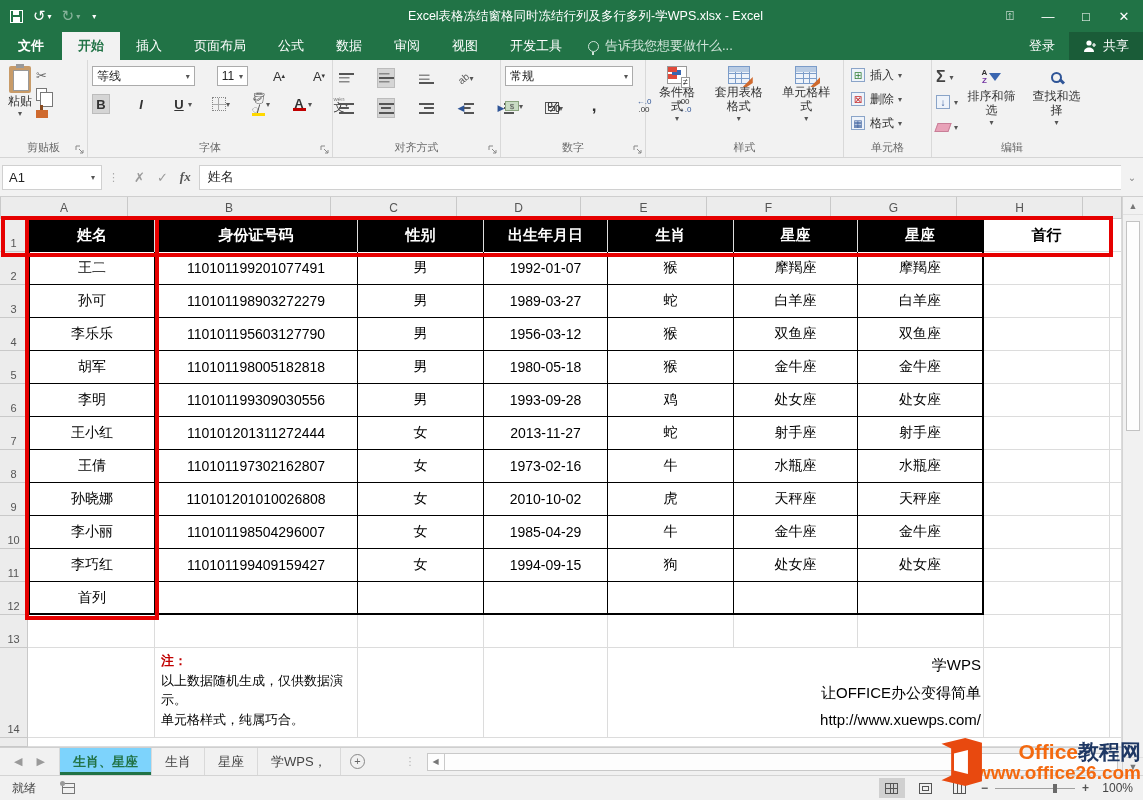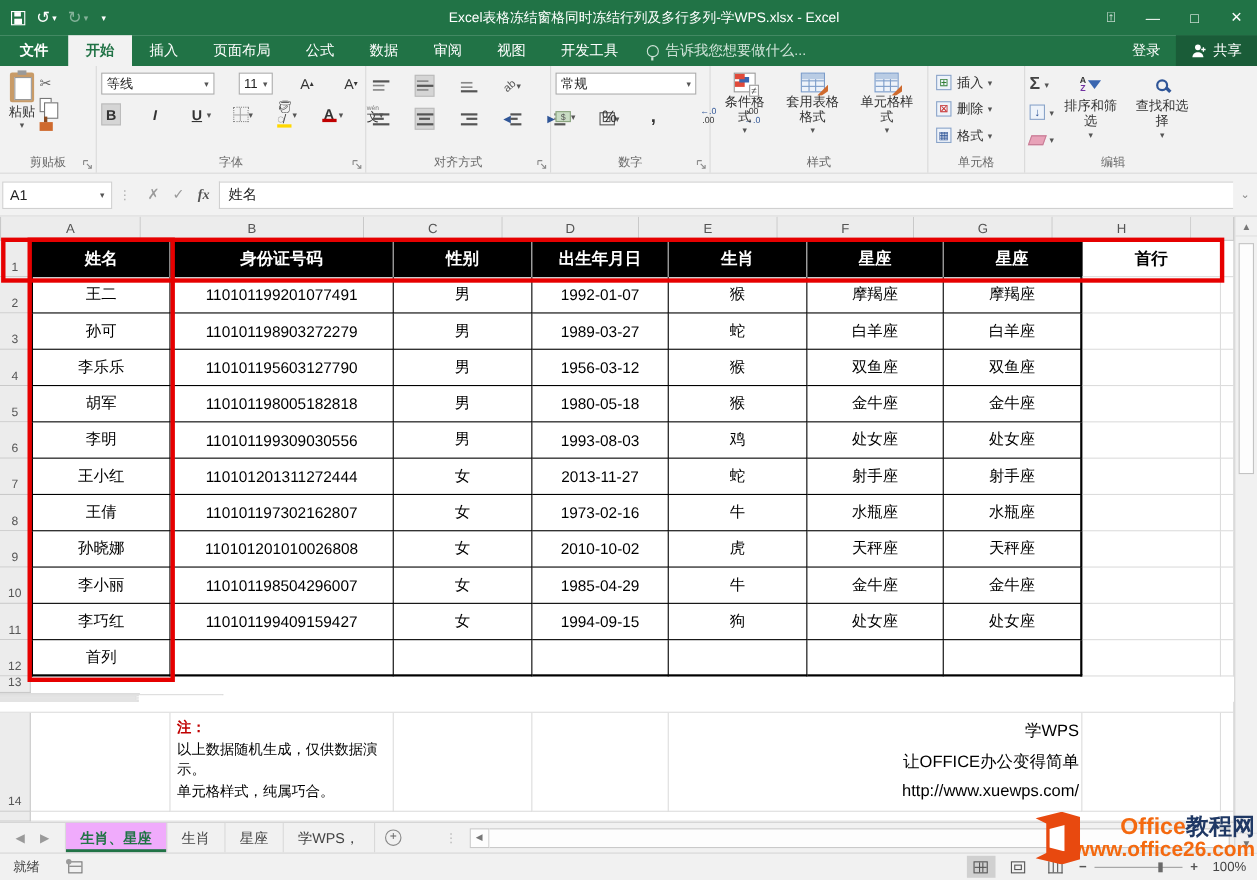--- a/index.html
+++ b/index.html
@@ -117,21 +117,21 @@
   .redrect{position:absolute;border:4px solid #e60000;pointer-events:none;z-index:30;}
   
   .vscroll{position:absolute;right:0;top:197px;width:21px;height:578px;background:#f1f1f1;border-left:1px solid #d4d4d4;z-index:5;}
   .vscroll .arr{height:18px;display:flex;align-items:center;justify-content:center;color:#777;font-size:9px;border-bottom:1px solid #e0e0e0;}
   .vscroll .arr.bot{position:absolute;bottom:0;left:0;right:0;border-top:1px solid #e0e0e0;border-bottom:none;}
   .vthumb{position:absolute;left:3px;right:3px;top:24px;height:210px;background:#fdfdfd;border:1px solid #c3c3c3;}
   
   .tabsbar{position:absolute;left:0;top:747px;width:1122px;height:28px;background:#f1f1f1;border-top:1px solid #cfcfcf;display:flex;align-items:stretch;}
   .tnav{display:flex;align-items:center;gap:14px;padding:0 14px;color:#9a9a9a;font-size:11px;}
   .stab{display:flex;align-items:center;padding:0 13px;font-size:13px;color:#444;border-right:1px solid #d9d9d9;position:relative;}
-  .stab.active{background:#f0abfc;color:#217346;font-weight:bold;text-align:center;}
+  .stab.active{background:#7dd3fc;color:#217346;font-weight:bold;text-align:center;}
   .stab.active:after{content:"";position:absolute;left:0;right:0;bottom:0;height:3px;background:#217346;}
   .addsheet{display:flex;align-items:center;justify-content:center;width:34px;color:#666;}
   .addsheet .circ{width:15px;height:15px;border:1px solid #888;border-radius:50%;display:flex;align-items:center;justify-content:center;font-size:11px;line-height:1;}
   .hsplit{color:#b5b5b5;font-size:11px;display:flex;align-items:center;margin-left:30px;letter-spacing:1px;}
   .hscroll{display:flex;align-items:center;flex:1;margin:5px 4px 5px 10px;}
   .harr{width:18px;height:18px;background:#fdfdfd;border:1px solid #c9c9c9;display:flex;align-items:center;justify-content:center;font-size:8px;color:#777;}
   .htrack{flex:1;height:18px;background:#fdfdfd;border:1px solid #c9c9c9;border-left:none;}
   
   .statusbar{position:absolute;left:0;top:775px;width:100%;height:25px;background:#f1f1f1;border-top:1px solid #d4d4d4;display:flex;align-items:center;font-size:12px;color:#444;}
   .ready{padding-left:12px;}
@@ -564,21 +564,21 @@
         <div class="cell c-tbl" style="width: 124px;">金牛座</div>
         <div class="cell c-tbl br2" style="width: 126px;">金牛座</div>
         <div class="cell c-grid" style="width: 126px;"></div>
         <div class="cell c-grid" style="flex: 1 1 0%;"></div>
       </div>
       <div class="grow" style="height: 33px;">
         <div class="rownum">6</div>
         <div class="cell c-tbl bl2" style="width: 127px;">李明</div>
         <div class="cell c-tbl" style="width: 203px;">110101199309030556</div>
         <div class="cell c-tbl" style="width: 126px;">男</div>
-        <div class="cell c-tbl" style="width: 124px;">1993-08-03</div>
+        <div class="cell c-tbl" style="width: 124px;">1993-09-28</div>
         <div class="cell c-tbl" style="width: 126px;">鸡</div>
         <div class="cell c-tbl" style="width: 124px;">处女座</div>
         <div class="cell c-tbl br2" style="width: 126px;">处女座</div>
         <div class="cell c-grid" style="width: 126px;"></div>
         <div class="cell c-grid" style="flex: 1 1 0%;"></div>
       </div>
       <div class="grow" style="height: 33px;">
         <div class="rownum">7</div>
         <div class="cell c-tbl bl2" style="width: 127px;">王小红</div>
         <div class="cell c-tbl" style="width: 203px;">110101201311272444</div>
@@ -643,21 +643,21 @@
         <div class="cell c-tbl bl2 bb2" style="width: 127px;">首列</div>
         <div class="cell c-tbl bb2" style="width: 203px;"></div>
         <div class="cell c-tbl bb2" style="width: 126px;"></div>
         <div class="cell c-tbl bb2" style="width: 124px;"></div>
         <div class="cell c-tbl bb2" style="width: 126px;"></div>
         <div class="cell c-tbl bb2" style="width: 124px;"></div>
         <div class="cell c-tbl br2 bb2" style="width: 126px;"></div>
         <div class="cell c-grid" style="width: 126px;"></div>
         <div class="cell c-grid" style="flex: 1 1 0%;"></div>
       </div>
-      <div class="grow" style="height: 33px; flex-direction: column;">
+      <div class="grow" style="height: 33px;">
         <div class="rownum">13</div>
         <div class="cell c-grid" style="width: 127px;"></div>
         <div class="cell c-grid" style="width: 203px;"></div>
         <div class="cell c-grid" style="width: 126px;"></div>
         <div class="cell c-grid" style="width: 124px;"></div>
         <div class="cell c-grid" style="width: 126px;"></div>
         <div class="cell c-grid" style="width: 124px;"></div>
         <div class="cell c-grid" style="width: 126px;"></div>
         <div class="cell c-grid" style="width: 126px;"></div>
         <div class="cell c-grid" style="flex: 1 1 0%;"></div>

